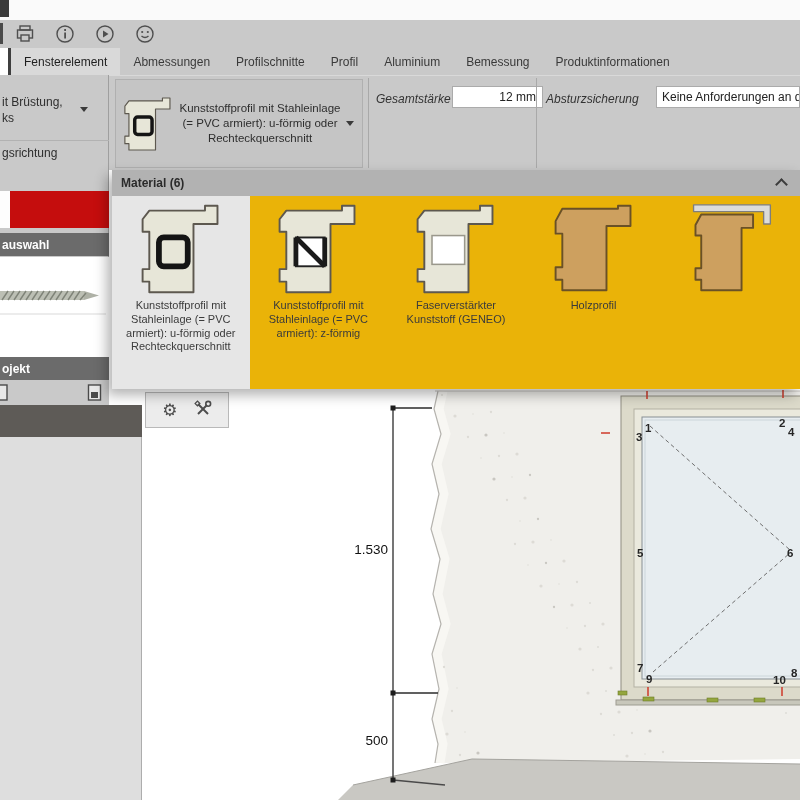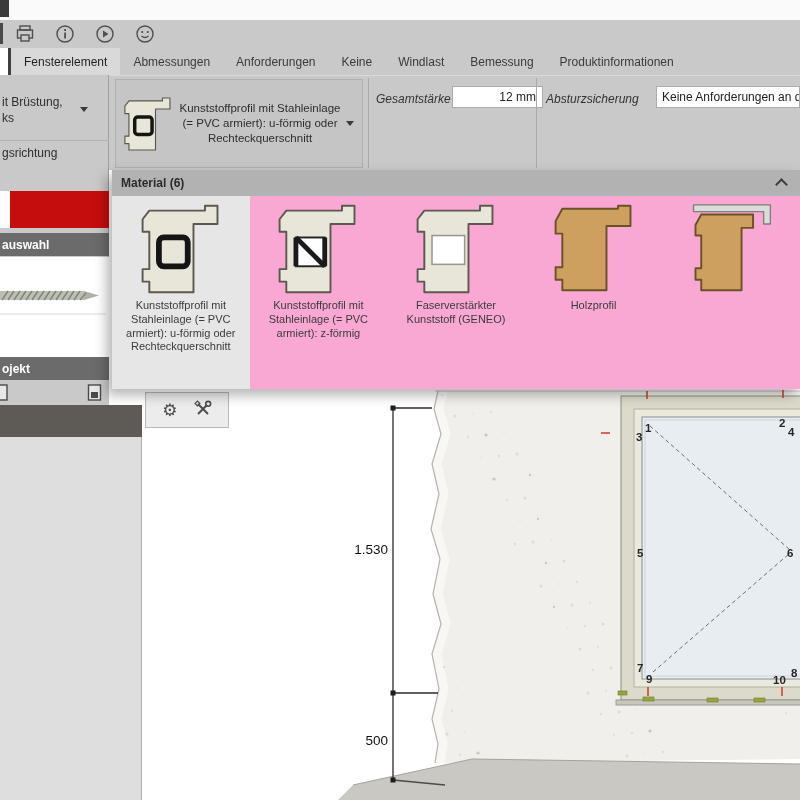--- a/index.html
+++ b/index.html
@@ -29,21 +29,21 @@
   .sb-text{font-size:12px;color:#2e2e2e;}
   .sb-divider{left:0;top:65px;width:109px;height:1px;background:#b2b2b2;}
   .sb-head{left:0;width:109px;height:23px;background:#6b6b6b;color:#fff;font-size:12px;font-weight:bold;display:flex;align-items:center;padding-left:2px;box-sizing:border-box;}
   .sb-white{left:0;top:182px;width:109px;height:100px;background:#fff;}
   .swatch-white{left:0;top:116px;width:10px;height:37px;background:#fdfdfd;}
   .swatch-red{left:10px;top:116px;width:99px;height:37px;}
   .sb-iconrow{left:0;top:305px;width:109px;height:25px;background:#c9c9c9;display:flex;align-items:center;}
   .darkband{left:0;top:405px;width:142px;height:32px;background:#5e5b57;}
   .lowerpanel{left:0;top:437px;width:142px;height:363px;background:#dedede;border-right:1px solid #adadad;box-sizing:border-box;}
   
-  .popup{left:112px;top:170px;width:688px;height:219px;background:#f9a8d4;box-shadow:-5px 6px 12px rgba(0,0,0,.3);}
+  .popup{left:112px;top:170px;width:688px;height:219px;background:#eab308;box-shadow:-5px 6px 12px rgba(0,0,0,.3);}
   .popup-head{position:absolute;left:0;top:0;width:688px;height:26px;background:#b2b2b2;display:flex;align-items:center;font-size:12px;font-weight:600;color:#2b2b2b;padding-left:9px;box-sizing:border-box;}
   .chev{position:absolute;right:14px;top:10px;width:7px;height:7px;border-left:2px solid #3c3c3c;border-top:2px solid #3c3c3c;transform:rotate(45deg);}
   .popup-body{position:absolute;left:0;top:26px;width:688px;height:193px;display:flex;}
   .tile{flex:1;display:flex;flex-direction:column;align-items:center;padding-top:5px;box-sizing:border-box;}
   .tile.selected{background:#e6e6e6;}
   .tile .cap{font-size:11px;line-height:1.25;color:#3b3b3b;text-align:center;padding:2px 3px 0 3px;}
   
   .viewtools{left:145px;top:392px;width:84px;height:36px;background:#ececec;border:1px solid #b9b9b9;box-sizing:border-box;display:flex;align-items:center;justify-content:space-evenly;}
   .vt{font-size:17px;color:#4d4d4d;line-height:1;}
   .scene{left:142px;top:389px;width:658px;height:411px;}
@@ -85,23 +85,23 @@
         <circle cx="7.2" cy="8" r="1.1" fill="#4f4f4f"></circle>
         <circle cx="12.8" cy="8" r="1.1" fill="#4f4f4f"></circle>
         <path d="M6.5 12 Q10 15 13.5 12" fill="none" stroke="#4f4f4f" stroke-width="1.4"></path>
       </svg>
     </div>
   </div>
 
   <div class="abs tabs">
     <div class="tab active">Fensterelement</div>
     <div class="tab">Abmessungen</div>
-    <div class="tab">Anforderungen</div>
-    <div class="tab">Keine</div>
-    <div class="tab">Windlast</div>
+    <div class="tab">Profilschnitte</div>
+    <div class="tab">Profil</div>
+    <div class="tab">Aluminium</div>
     <div class="tab">Bemessung</div>
     <div class="tab">Produktinformationen</div>
   </div>
 
   <div class="abs ribbon"></div>
 
   <div class="abs combo">
     <svg class="cicon" width="52" height="78" viewBox="0 0 90 100">
       <path d="M12 10 H70 V5 H83 V24 H58 V95 H12 V84 H5 V71 H12 V32 H5 V19 Z" fill="#e7e6d8" stroke="#5d584f" stroke-width="2" stroke-linejoin="round"></path>
       <rect x="22" y="38" width="30" height="30" rx="5" fill="none" stroke="#141414" stroke-width="6"></rect>

